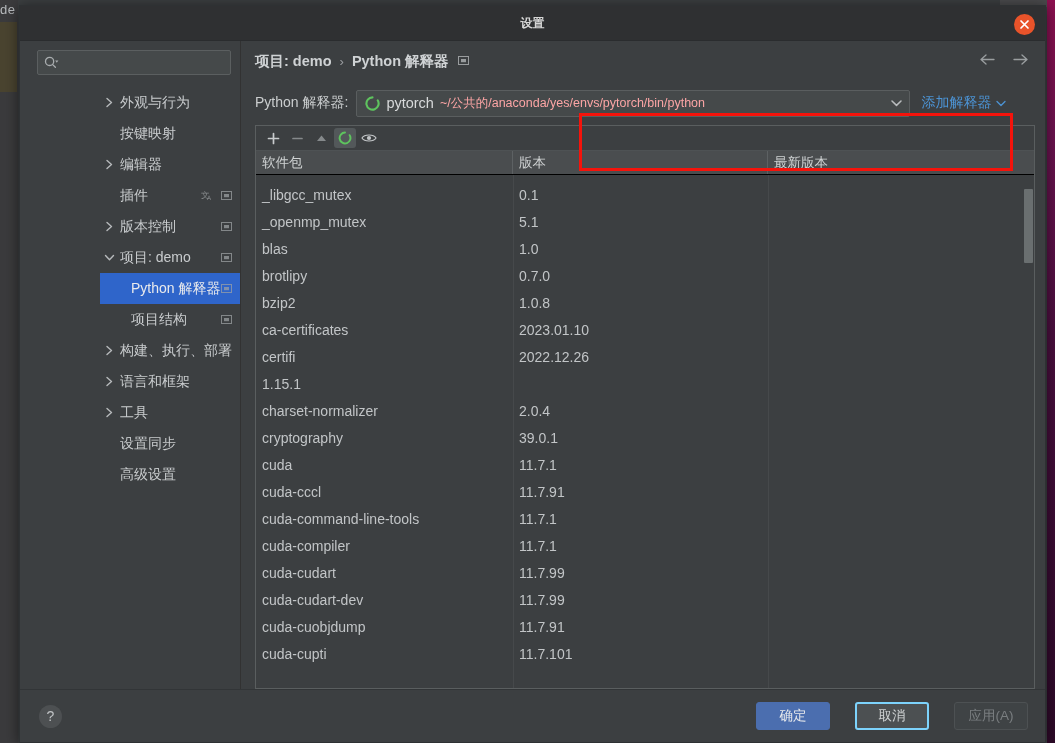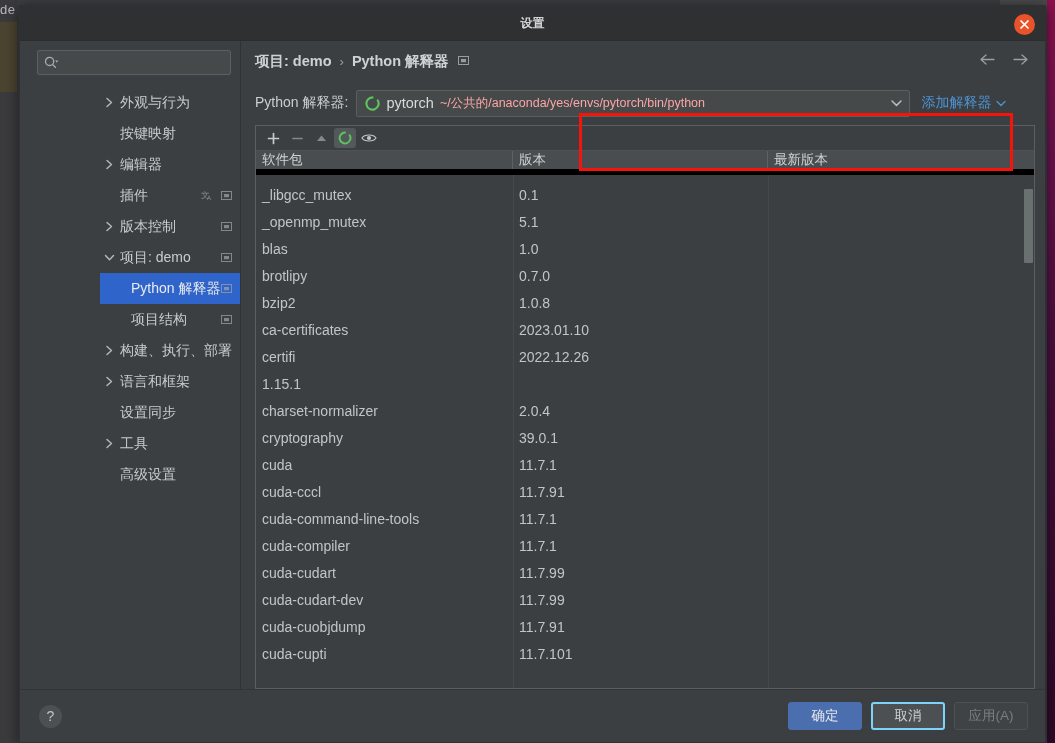--- a/index.html
+++ b/index.html
@@ -145,21 +145,21 @@
     height: 25px; flex: none; display: flex; align-items: center; gap: 2px;
     padding: 0 6px; border-bottom: 1px solid #4e5254;
   }
   .tb-btn {
     width: 22px; height: 20px; display: flex; align-items: center; justify-content: center;
     border-radius: 3px; cursor: pointer;
   }
   .tb-btn.active { background: #53585a; }
   #pkg-head {
     height: 24px; flex: none; display: flex; background: #4a4d4f;
-    border-bottom: 6px solid #000000; color: #cfd2d3; font-size: 13.5px;
+    border-bottom: 1px solid #000000; color: #cfd2d3; font-size: 13.5px;
   }
   .hc { display: flex; align-items: center; padding-left: 6px; border-right: 1px solid #5d6163; }
   .hc.c1 { width: 257px; flex: none; }
   .hc.c2 { width: 255px; flex: none; }
   .hc.c3 { flex: 1; border-right: 0; }
   #pkg-scroll {
     flex: 1; min-height: 0; position: relative; overflow: hidden; background: #3c3f41;
   }
   #pkg-rows { position: absolute; left: 0; top: 6px; right: 0; }
   .pkg-row { height: 27px; display: flex; align-items: center; color: #c2c5c7; font-size: 14px; }
@@ -180,21 +180,21 @@
   
   #footer {
     height: 53px; flex: none; background: #3c3f41; border-top: 1px solid #323537;
     display: flex; align-items: center; padding: 0 12px;
   }
   #help-btn {
     width: 23px; height: 23px; border-radius: 50%; background: #4d5052;
     color: #c0c3c5; font-size: 14px; display: flex; align-items: center;
     justify-content: center; cursor: pointer; margin-left: 7px;
   }
-  #footer-btns { margin-left: auto; display: flex; gap: 9px; padding-right: 5px; }
+  #footer-btns { margin-left: auto; display: flex; gap: 25px; padding-right: 5px; }
   .dlg-btn {
     min-width: 74px; height: 28px; border-radius: 3px; font-size: 13.5px;
     display: flex; align-items: center; justify-content: center; cursor: pointer;
     font-family: inherit;
   }
   .dlg-btn.primary { background: #4b6eaf; border: 1px solid #4b6eaf; color: #e8eaec; }
   .dlg-btn.normal  { background: #4c5052; border: 2px solid #7dd3fc; color: #cfd2d3; }
   .dlg-btn.disabled{ background: #3f4345; border: 1px solid #4d5153; color: #7a7e80; cursor: default; }
 </style>
 </head>
@@ -323,30 +323,30 @@
           </div>
           <div class="tree-item lvl0">
             <span class="tw">
               <svg width="9" height="11" viewBox="0 0 9 11">
                 <path d="M2 1.5 L6.5 5.5 L2 9.5" fill="none" stroke="#b7babc" stroke-width="1.4" stroke-linecap="round" stroke-linejoin="round"></path>
               </svg>
             </span>
             <span class="tree-label">语言和框架</span>
           </div>
           <div class="tree-item lvl0">
+            <span class="tw">
+              <svg width="9" height="11" viewBox="0 0 9 11">
+                <path d="M2 1.5 L6.5 5.5 L2 9.5" fill="none" stroke="#b7babc" stroke-width="1.4" stroke-linecap="round" stroke-linejoin="round"></path>
+              </svg>
+            </span>
+            <span class="tree-label">工具</span>
+          </div>
+          <div class="tree-item lvl0">
             <span class="tw"></span>
             <span class="tree-label">设置同步</span>
-          </div>
-          <div class="tree-item lvl0">
-            <span class="tw">
-              <svg width="9" height="11" viewBox="0 0 9 11">
-                <path d="M2 1.5 L6.5 5.5 L2 9.5" fill="none" stroke="#b7babc" stroke-width="1.4" stroke-linecap="round" stroke-linejoin="round"></path>
-              </svg>
-            </span>
-            <span class="tree-label">工具</span>
           </div>
           <div class="tree-item lvl0">
             <span class="tw"></span>
             <span class="tree-label">高级设置</span>
           </div>
         </div>
     </div>
 
     <div id="main">
 

